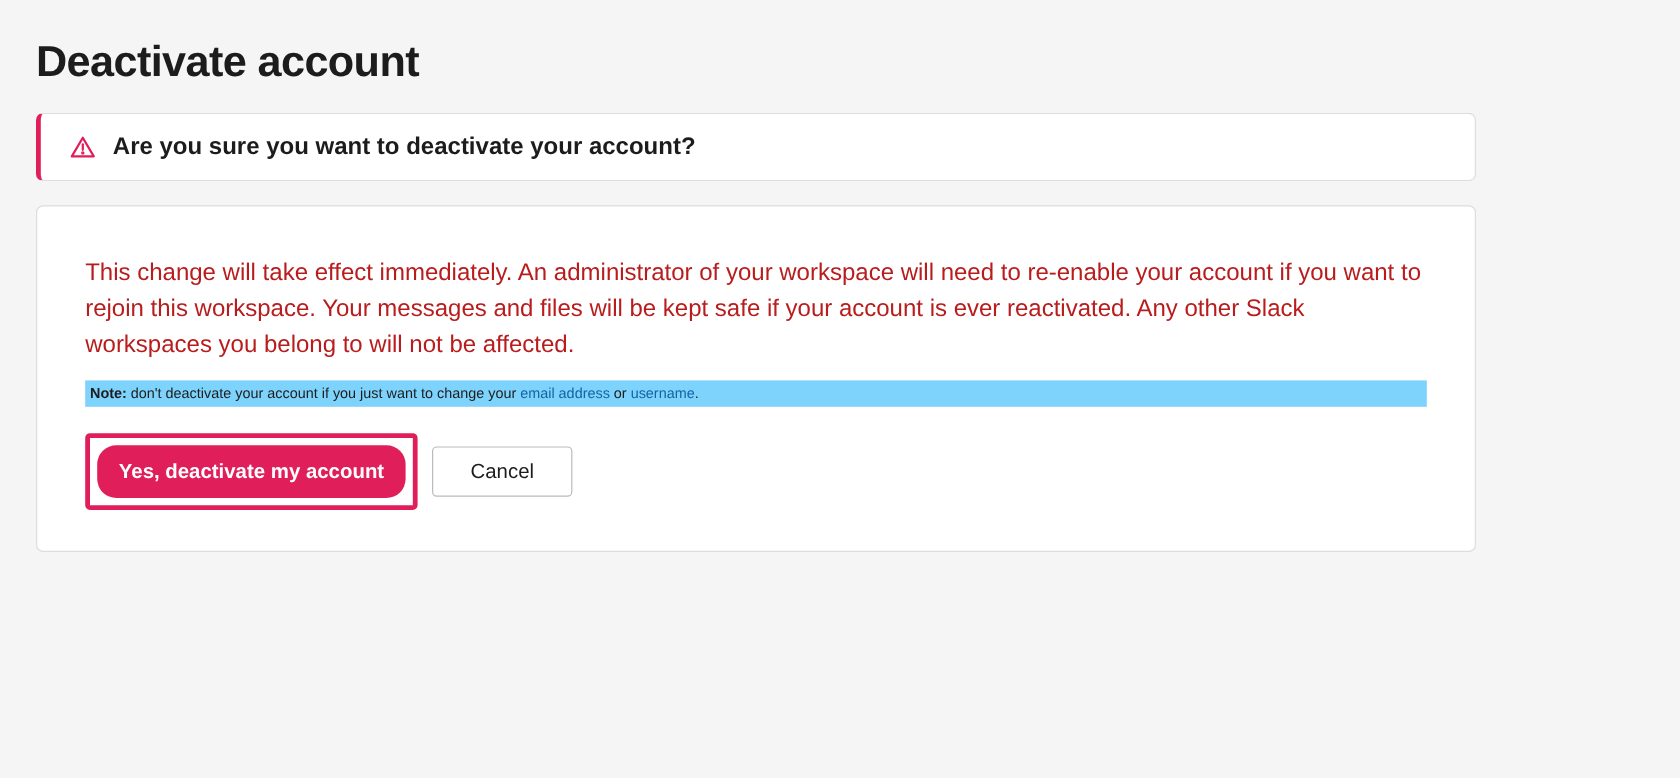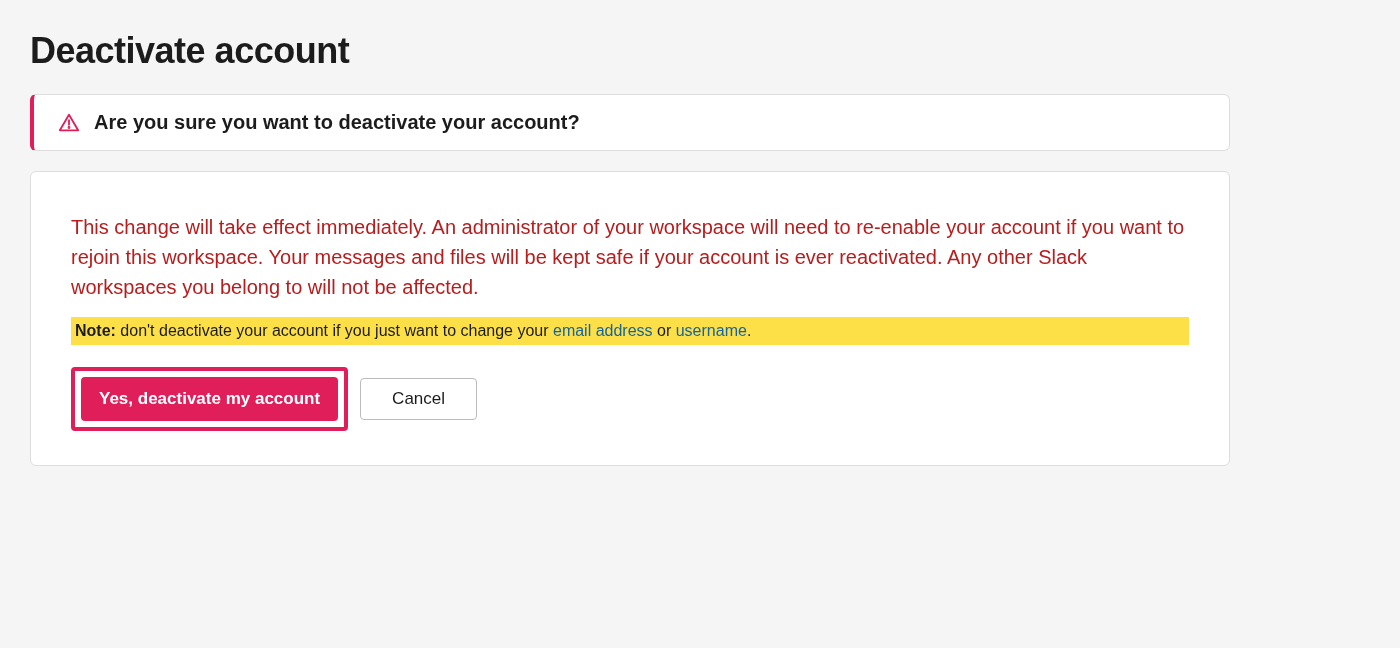--- a/index.html
+++ b/index.html
@@ -55,22 +55,22 @@
       border-radius: 6px;
       padding: 40px 40px 34px 40px;
     }
     .description {
       font-size: 20px;
       line-height: 1.5;
       color: #b91c1c;
       margin-bottom: 15px;
     }
     .note-block {
-      background: #fde047;
-      font-size: 16px;
+      background: #7dd3fc;
+      font-size: 12px;
       line-height: 1.5;
       padding: 2px 4px;
       margin-bottom: 22px;
     }
     .note-label {
       font-weight: 800;
     }
     .note-link {
       color: #1264a3;
       text-decoration: none;
@@ -84,21 +84,21 @@
     .highlight-frame {
       border: 4px solid #e01e5a;
       border-radius: 4px;
       padding: 6px;
       display: inline-block;
     }
     .primary-button {
       background: #e01e5a;
       color: #ffffff;
       border: none;
-      border-radius: 4px;
+      border-radius: 16px;
       padding: 12px 18px;
       font-size: 17px;
       font-weight: 800;
       cursor: pointer;
       font-family: inherit;
     }
     .secondary-button {
       background: #ffffff;
       color: #1d1c1d;
       border: 1px solid #bbb;

